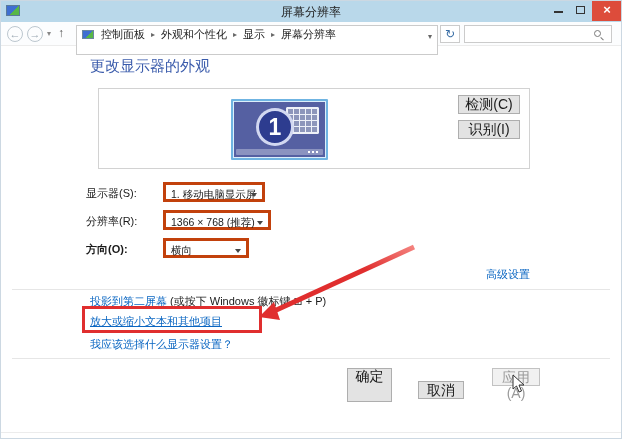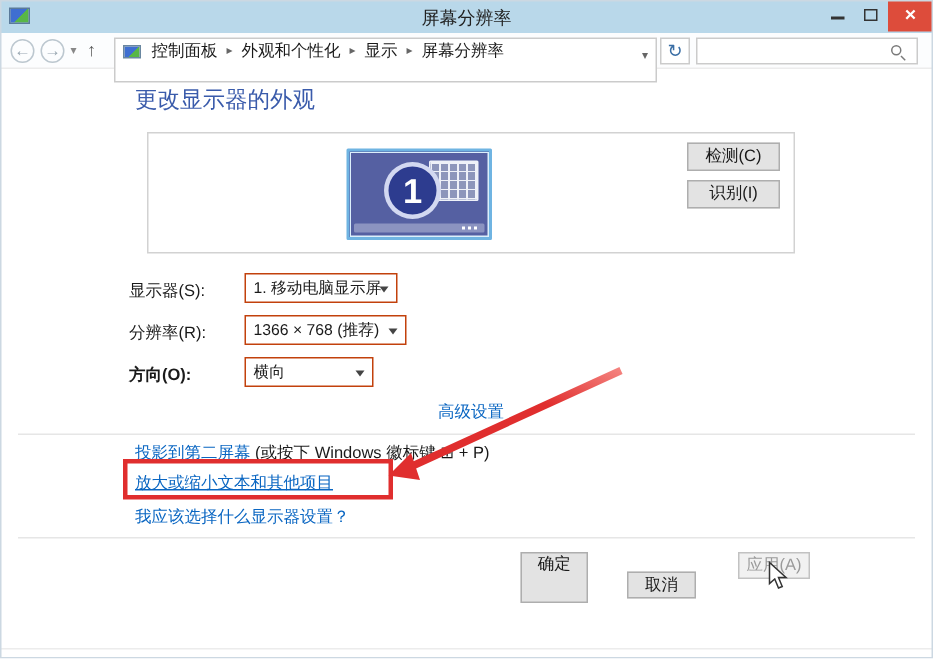--- a/index.html
+++ b/index.html
@@ -34,39 +34,39 @@
   .refreshbtn { position:absolute; left:440px; top:3px; width:20px; height:18px; border:1px solid #cbcbcb; text-align:center; line-height:16px; color:#3a6ea5; font-size:12px; background:#fff; }
   .searchbox { position:absolute; left:464px; top:3px; width:148px; height:18px; border:1px solid #cbcbcb; background:#fff; }
   .searchbox input { position:absolute; left:0; top:0; width:126px; height:16px; border:none; outline:none; padding:2px 0 0 6px; font-size:11px; font-family:inherit; color:#555; }
   .searchbox input::placeholder { color:#9a9a9a; }
   .mag { position:absolute; right:10px; top:4px; width:7px; height:7px; border:1px solid #7a7a7a; border-radius:50%; }
   .mag::after { content:""; position:absolute; left:6px; top:6px; width:4px; height:1px; background:#7a7a7a; transform:rotate(45deg); transform-origin:0 0; }
 
   
   .heading { position:absolute; left:90px; top:57px; font-size:15px; color:#3a5bab; }
   .previewbox { position:absolute; left:98px; top:88px; width:432px; height:81px; border:1px solid #d2d2d2; background:#fff; }
-  .btn { position:absolute; background:#e3e3e3; border:1px solid #aeaeae; text-align:center; font-size:11px; color:#1a1a1a; cursor:default; }
+  .btn { position:absolute; background:#e3e3e3; border:1px solid #aeaeae; text-align:center; font-size:14px; color:#1a1a1a; cursor:default; }
   .btn-detect { left:458px; top:95px; width:62px; height:19px; line-height:17px; }
   .btn-identify { left:458px; top:120px; width:62px; height:19px; line-height:17px; }
 
   .monitor { position:absolute; left:231px; top:99px; width:97px; height:61px; background:#5560a2; border:2px solid #6fb4e2; box-shadow:inset 0 0 0 1px #dceffb; border-radius:1px; }
   .num-circle { position:absolute; left:23px; top:7px; width:38px; height:38px; border-radius:50%; background:#2d3c8f; border:3px solid rgba(228,233,252,0.9); color:#fff; font-size:23px; font-weight:bold; text-align:center; line-height:33px; }
   .tiles { position:absolute; right:7px; top:6px; width:33px; height:27px; background:#8d96bb; background-image:repeating-linear-gradient(0deg,#eef1f8 0 1px,transparent 1px 6px),repeating-linear-gradient(90deg,#eef1f8 0 1px,transparent 1px 6px); border:1px solid #eef1f8; border-radius:1px; }
   .taskbar { position:absolute; left:3px; right:3px; bottom:3px; height:6px; background:rgba(255,255,255,0.32); border-radius:1px; }
   .dots { position:absolute; right:5px; bottom:2px; width:2px; height:2px; background:#fff; box-shadow:-4px 0 #fff,-8px 0 #fff; }
 
   .fieldlabel { position:absolute; left:86px; font-size:11px; }
-  .select { position:absolute; left:163px; height:20px; background:#fff; border:1px solid #c2410c; font-size:10.5px; line-height:18px; padding-left:5px; white-space:nowrap; cursor:default; }
+  .select { position:absolute; left:163px; height:20px; background:#fff; border:3px solid #c2410c; font-size:10.5px; line-height:18px; padding-left:5px; white-space:nowrap; cursor:default; }
   .select .chev { position:absolute; right:5px; top:8px; width:0; height:0; border-left:3.5px solid transparent; border-right:3.5px solid transparent; border-top:4px solid #444; }
   .lbl1 { top:186px; } .sel1 { top:182px; width:102px; }
   .lbl2 { top:214px; } .sel2 { top:210px; width:108px; }
   .lbl3 { top:242px;font-weight:bold; } .sel3 { top:238px; width:86px; }
 
   .link { color:#0a66c2; cursor:pointer; }
-  .adv-link { position:absolute; top:267px; left:98px; width:432px; text-align:center; }
+  .adv-link { position:absolute; top:267px; left:98px; width:432px; text-align:right; }
   .sep { position:absolute; left:12px; width:598px; height:1px; background:#e6e6e6; }
   .sep1 { top:289px; } .sep2 { top:358px; }
   .linkrow1 { position:absolute; left:90px; top:294px; }
   .linkrow2 { position:absolute; left:90px; top:314px; }
   .linkrow2 .link { text-decoration:underline; }
   .linkrow3 { position:absolute; left:90px; top:337px; }
   .suffix { color:#1a1a1a; }
 
   .btn-ok { left:347px; top:368px; width:45px; height:34px; line-height:16px;font-family:Liberation Mono, monospace; }
   .btn-cancel { left:408px; top:381px; width:46px; height:18px; line-height:16px;margin-left:10px; }

